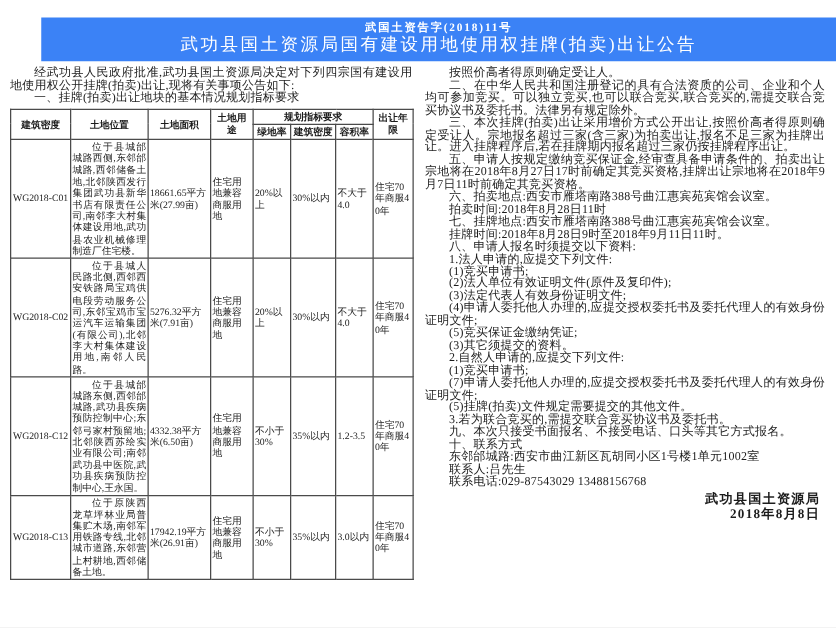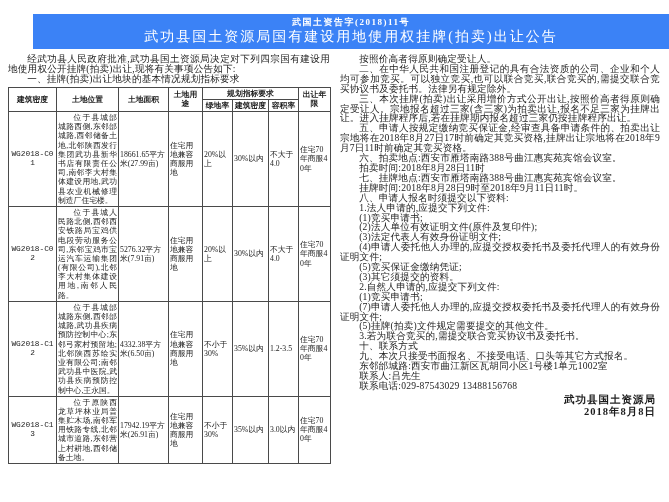--- a/index.html
+++ b/index.html
@@ -46,21 +46,21 @@
   table.parcels th, table.parcels td {
     border:1px solid #4a4a4a;
     font-size:7.8px;
     line-height:1.18;
     padding:1px 1px;
     vertical-align:middle;
     word-break:break-all;
     overflow:hidden;
   }
   table.parcels th { font-weight:bold; text-align:center; }
-  td.c-id   { text-align:center; font-family:Liberation Mono, monospace; }
+  td.c-id   { text-align:center; font-family:Liberation Serif, serif; }
   td.c-loc  { text-align:justify; }
   td.c-loc .loc-text { display:block; text-indent:2em; }
   td.c-area, td.c-use, td.c-green, td.c-dens, td.c-ratio, td.c-term { text-align:left; }
 
   .footer {
     text-align:right;
     font-weight:bold;
     font-size:10.5px;
     line-height:12.5px;
     letter-spacing:1px;
@@ -180,22 +180,22 @@
       <p>(2)法人单位有效证明文件(原件及复印件);</p>
       <p>(3)法定代表人有效身份证明文件;</p>
       <p>(4)申请人委托他人办理的,应提交授权委托书及委托代理人的有效身份证明文件;</p>
       <p>(5)竞买保证金缴纳凭证;</p>
       <p>(3)其它须提交的资料。</p>
       <p>2.自然人申请的,应提交下列文件:</p>
       <p>(1)竞买申请书;</p>
       <p>(7)申请人委托他人办理的,应提交授权委托书及委托代理人的有效身份证明文件;</p>
       <p>(5)挂牌(拍卖)文件规定需要提交的其他文件。</p>
       <p>3.若为联合竞买的,需提交联合竞买协议书及委托书。</p>
+      <p>九、本次只接受书面报名、不接受电话、口头等其它方式报名。</p>
       <p>十、联系方式</p>
-      <p>九、本次只接受书面报名、不接受电话、口头等其它方式报名。</p>
       <p>东邻邰城路:西安市曲江新区瓦胡同小区1号楼1单元1002室</p>
       <p>联系人:吕先生</p>
       <p>联系电话:029-87543029      13488156768</p>
 
       <div class="footer">
         <div>武功县国土资源局</div>
         <div>2018年8月8日</div>
       </div>
     </div>
 

